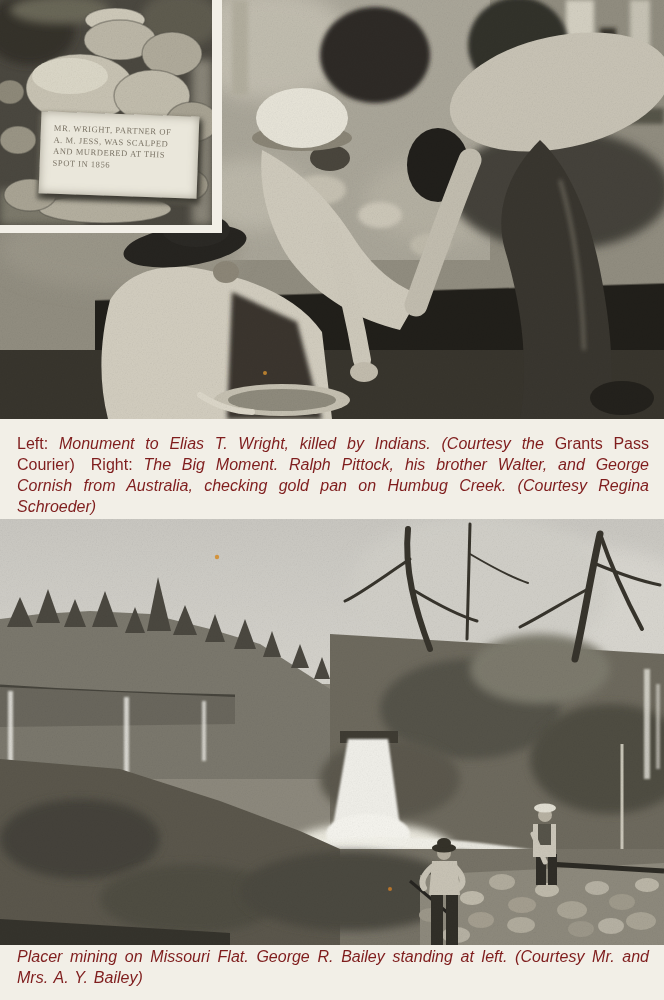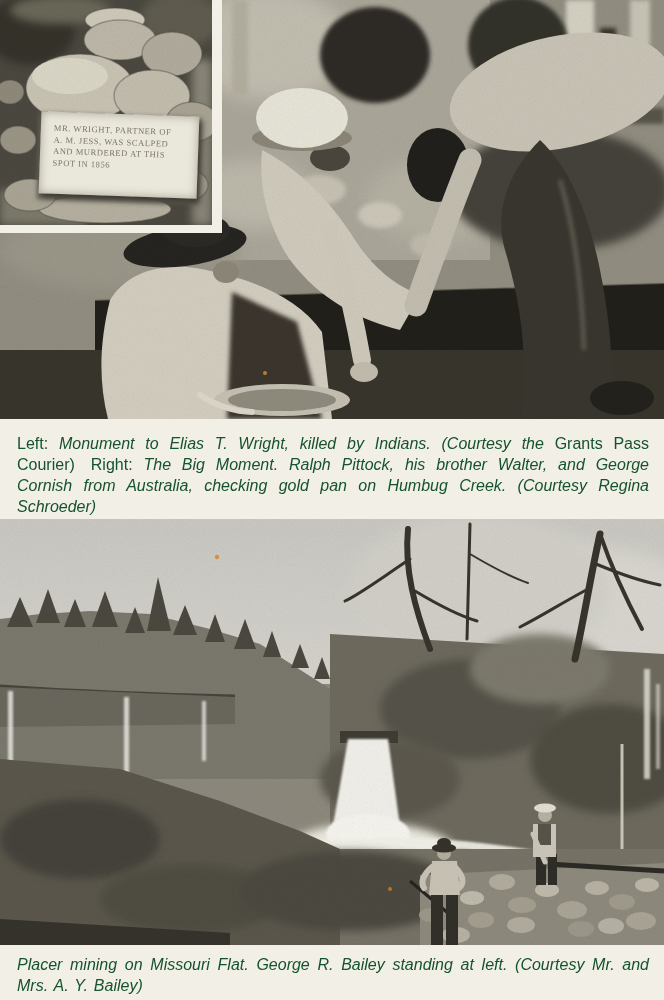--- a/index.html
+++ b/index.html
@@ -31,25 +31,25 @@
     color:#7c7567;
   }
   .plaque .pl-line{display:block;white-space:nowrap;}
 
   
   .caption{
     margin:0;box-sizing:border-box;width:664px;
     padding:14px 15px 0 17px;
     font-size:16px;line-height:21px;
     text-align:justify;
-    color:#14532d;
+    color:#7f1d1d;
     word-spacing:1.5px;
   }
   .caption-top{height:100px;}
-  .caption-bottom{height:55px;padding-top:9px;}
+  .caption-bottom{height:55px;padding-top:1px;}
   .caption .italic{font-style:italic;}
   .caption .roman{font-style:normal;}
   .caption .gap{margin-left:16px;}
 
   
   .placer{position:relative;width:664px;height:426px;background:#8d897d;}
   .placer svg{display:block;}
 </style>
 </head>
 <body>

